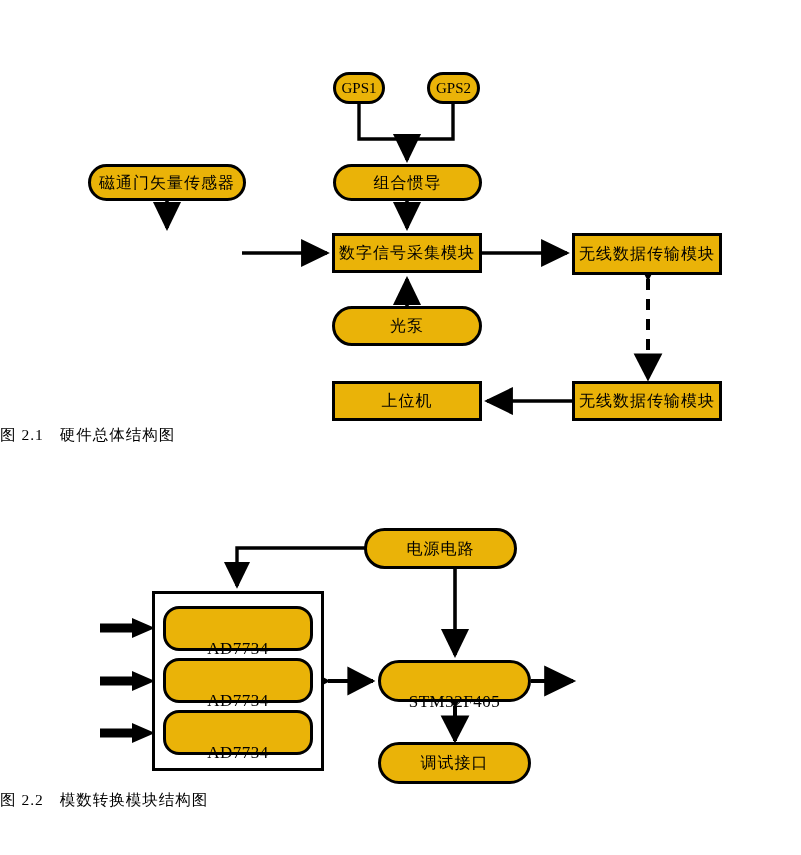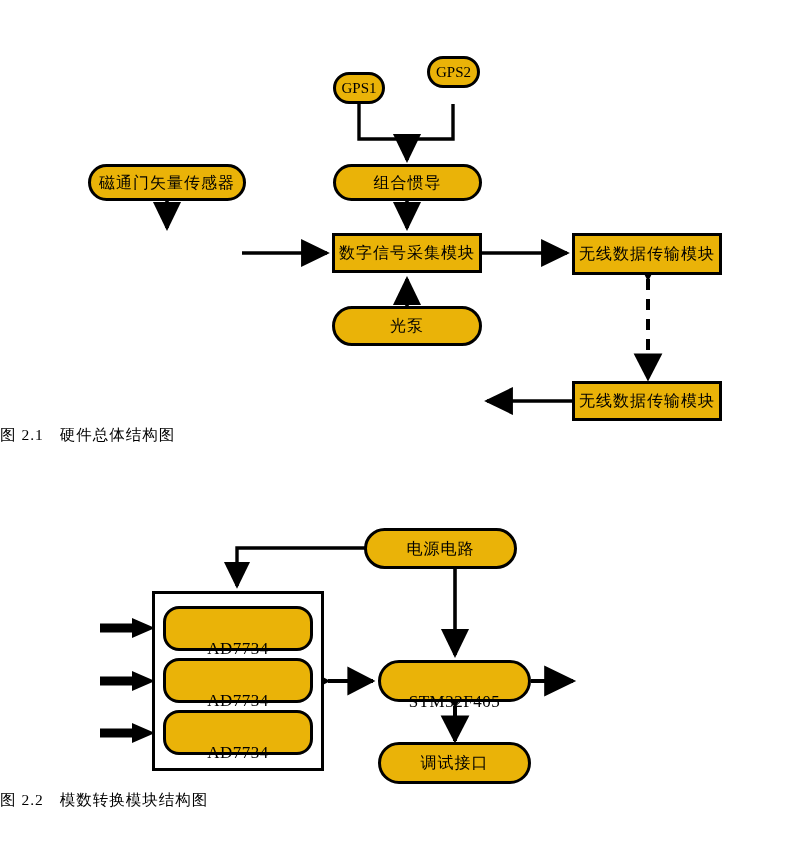--- a/index.html
+++ b/index.html
@@ -114,21 +114,21 @@
     <g>
       <line x1="100" y1="733" x2="140" y2="733" stroke="#000" stroke-width="9"></line>
       <path d="M132,723 L155,733 L132,743 z" fill="#000"></path>
     </g>
   </svg>
 
   <div class="node round" style="left:333px;top:72px;width:52px;height:32px;border-radius:16px;">
     <span class="gps">GPS1</span>
   </div>
 
-  <div class="node round" style="left:427px;top:56px;width:53px;height:32px;border-radius:16px;">
+  <div class="node round" style="left:427px;top:72px;width:53px;height:32px;border-radius:16px;">
     <span class="gps">GPS2</span>
   </div>
 
   <div class="node round" style="left:88px;top:164px;width:158px;height:37px;">
     <span class="cn">磁通门矢量传感器</span>
   </div>
 
   <div class="node round" style="left:333px;top:164px;width:149px;height:37px;">
     <span class="cn">组合惯导</span>
   </div>
@@ -143,20 +143,23 @@
   </div>
 
   <div class="node rect" style="left:572px;top:233px;width:150px;height:42px;">
     <span class="cn">无线数据传输模块</span>
   </div>
 
   <div class="node rect" style="left:572px;top:381px;width:150px;height:40px;">
     <span class="cn">无线数据传输模块</span>
   </div>
 
+  <div class="node rect" style="left:332px;top:381px;width:150px;height:40px;">
+    <span class="cn">上位机</span>
+  </div>
 
   <div class="caption" style="top:425px;left:0;">
     <span class="num">图 2.1</span>
     <span style="margin-left:10px;">硬件总体结构图</span>
   </div>
 
   <div class="node round" style="left:364px;top:528px;width:153px;height:41px;justify-content:center;">
     <span class="cn">电源电路</span>
   </div>
 

